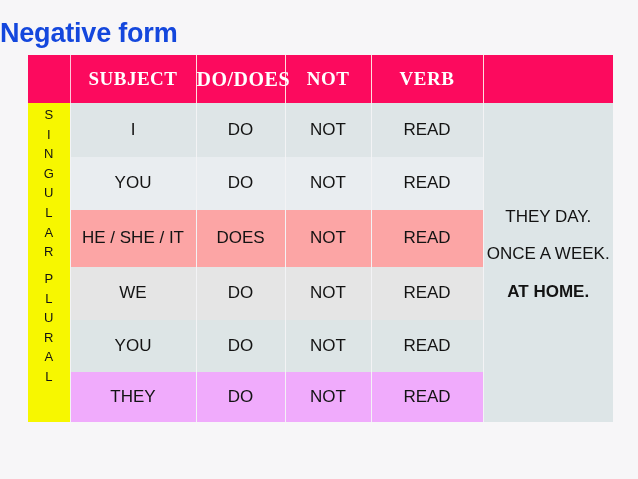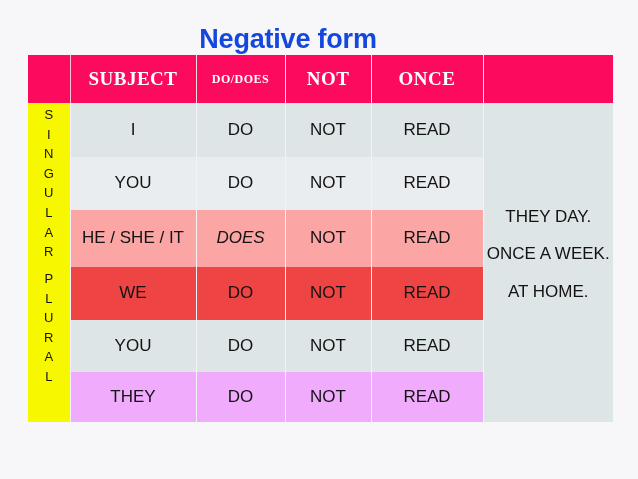--- a/index.html
+++ b/index.html
@@ -12,23 +12,23 @@
     background: #f7f6f8;
     font-family: "Liberation Sans", sans-serif;
     overflow: hidden;
     position: relative;
   }
 
   
   .slide-title {
     position: absolute;
     left: 0;
-    top: 24px;
+    top: 18px;
     width: 576px;
-    text-align: center;
+    text-align: left;
     font-size: 27px;
     font-weight: bold;
     color: #1447dd;
     letter-spacing: -0.2px;
   }
 
   
   .grammar-table {
     position: absolute;
     left: 28px;
@@ -53,35 +53,35 @@
     text-align: center;
     font-family: "Liberation Serif", serif;
     font-weight: bold;
     font-size: 19px;
     letter-spacing: 0.5px;
     border-right: 1px solid #fdd;
     line-height: 1.02;
   }
   .hdr td.hdr-corner { border-right: 1px solid #ffc6da; }
   .hdr td.hdr-small {
-    font-size: 12px;
+    font-size: 20px;
   }
   .hdr td.hdr-last { border-right: none; }
 
   
   .grammar-table tbody td {
     text-align: center;
     font-size: 17px;
     color: #131313;
     line-height: 1.18;
   }
   tr.r1 td { background: #dee5e7; height: 54px; }
   tr.r2 td { background: #e9edf0; height: 53px; }
   tr.r3 td { background: #fca5a5; height: 57px; }
-  tr.r4 td { background: #ef4444; height: 53px; }
+  tr.r4 td { background: #e5e5e5; height: 53px; }
   tr.r5 td { background: #dde5e6; height: 52px; }
   tr.r6 td { background: #f0abfc; height: 50px; }
 
   
   .numlabel {
     background: #f7f700 !important;
     width: 42px;
     font-size: 13px;
     font-weight: normal;
     color: #1a1a1a;
@@ -98,35 +98,35 @@
     text-align: center;
   }
   .numlabel .stack {
     display: flex;
     flex-direction: column;
     justify-content: flex-start;
     height: 100%;
   }
 
   
-  .does-hl { color: #e8306e; font-style: italic; }
+  .does-hl { color: #e8306e; }
 
   
   .complement {
     background: #dde5e7 !important;
     text-align: center;
     font-size: 17px;
     color: #131313;
     line-height: 1.38;
     border-right: none !important;
   }
   .complement p {
     margin: 0 0 17px 0;
   }
-  .complement p:last-child { margin-bottom: 16px; }
+  .complement p:last-child { margin-bottom: 16px; font-weight: bold; }
 
   .col-a { width: 42px; }
   .col-b { width: 126px; }
   .col-c { width: 89px; }
   .col-d { width: 86px; }
   .col-e { width: 112px; }
   .col-f { width: 130px; }
 </style>
 </head>
 <body>
@@ -142,21 +142,21 @@
       <col class="col-e">
       <col class="col-f">
   </colgroup>
 
   <thead>
     <tr class="hdr">
       <td class="hdr-corner"></td>
       <td>SUBJECT</td>
       <td class="hdr-small">DO/DOES</td>
       <td>NOT</td>
-      <td>ONCE</td>
+      <td>VERB</td>
       <td class="hdr-last"></td>
     </tr>
   </thead>
 
   <tbody>
 
     <tr class="r1">
       <td class="numlabel" rowspan="3">
         <div class="stack" id="singular-stack">
             <span class="vert">S</span>

